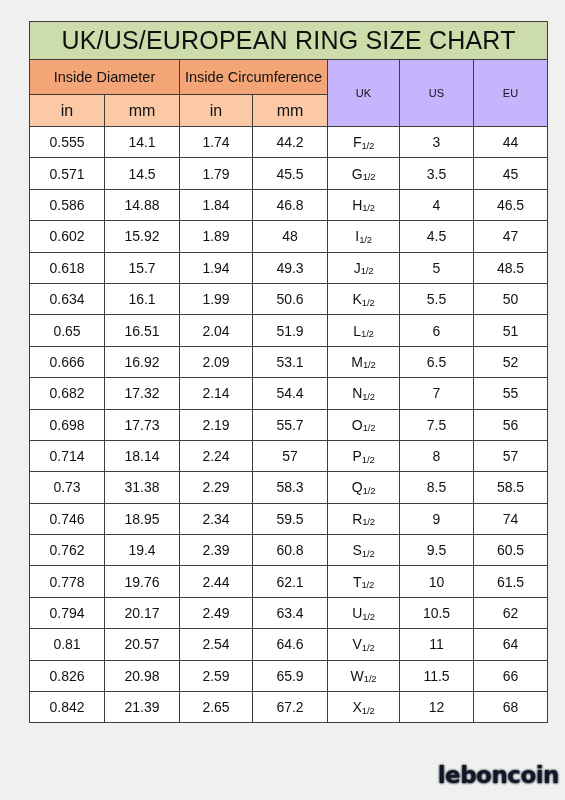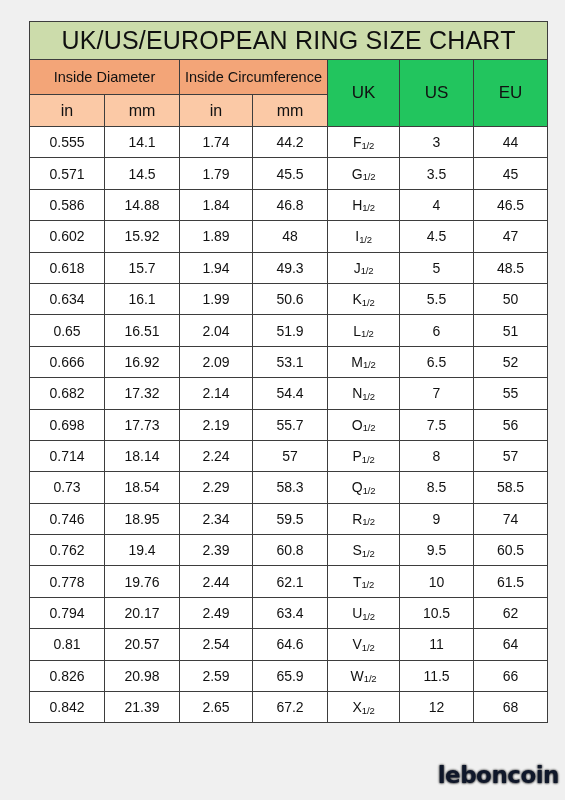--- a/index.html
+++ b/index.html
@@ -63,22 +63,22 @@
   }
 
   
   tr.group-row th.grp {
     background: #f3a578;
     height: 35px;
     font-size: 14.5px;
   }
   
   tr.group-row th.side {
-    background: #22c55e;
-    font-size: 17px;
+    background: #c4b5fd;
+    font-size: 11px;
   }
 
   
   tr.unit-row th.unit {
     background: #fbc9a6;
     height: 32px;
     font-size: 16px;
   }
 
   
@@ -249,21 +249,21 @@
             <td>0.714</td>
             <td>18.14</td>
             <td>2.24</td>
             <td>57</td>
             <td class="uk-cell"><span class="uk-letter">P</span><span class="uk-frac">1/2</span></td>
             <td>8</td>
             <td>57</td>
           </tr>
           <tr>
             <td>0.73</td>
-            <td>18.54</td>
+            <td>31.38</td>
             <td>2.29</td>
             <td>58.3</td>
             <td class="uk-cell"><span class="uk-letter">Q</span><span class="uk-frac">1/2</span></td>
             <td>8.5</td>
             <td>58.5</td>
           </tr>
           <tr>
             <td>0.746</td>
             <td>18.95</td>
             <td>2.34</td>

